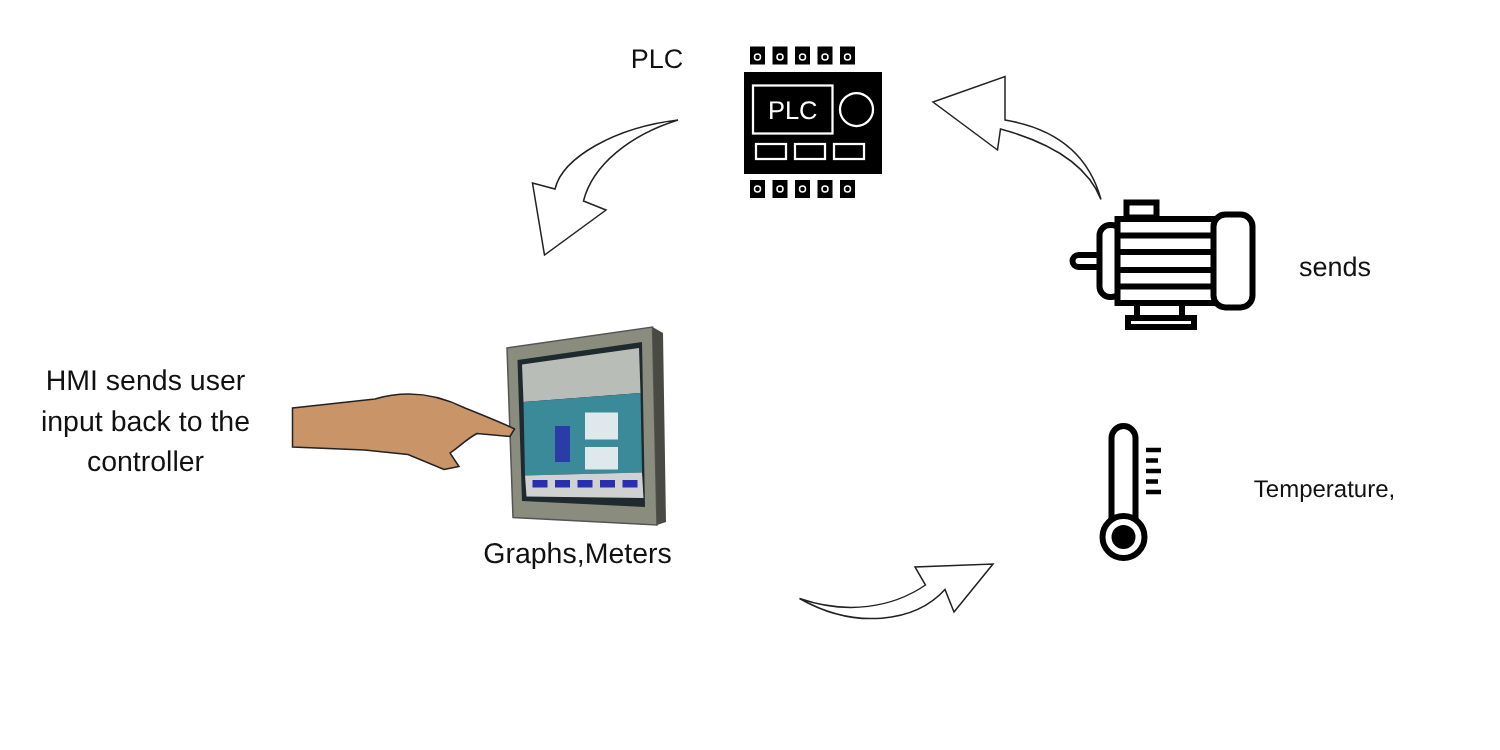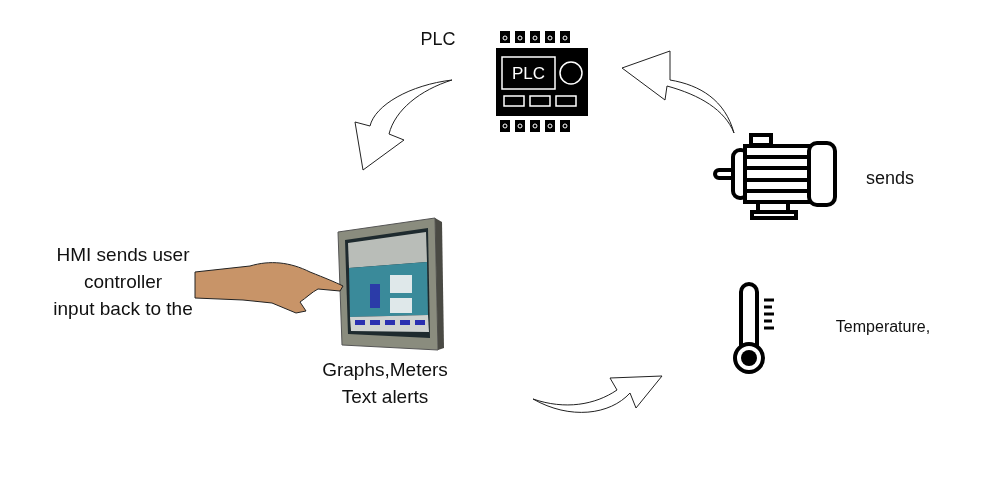--- a/index.html
+++ b/index.html
@@ -95,21 +95,20 @@
     <path d="M435,218 L442,222 L444,348 L438,350 Z" fill="#4a4a44"></path>
   </g>
 
   <path d="M195,272 L250,266 C270,260 290,262 310,272 C325,278 335,282 343,286 L340,291 L318,289 C312,292 306,298 300,302 L306,311 L296,313 L272,303 L243,300 L195,298 Z" fill="#c89468" stroke="#222" stroke-width="1"></path>
 </svg>
 
 <div class="lbl" style="left:408px;top:26px;width:60px;font-size:18px;">PLC</div>
 <div class="lbl" style="left:506px;top:60px;width:45px;font-size:17px;color:#fff;">PLC</div>
 <div class="lbl" style="left:850px;top:165px;width:80px;font-size:18px;">sends</div>
 <div class="lbl" style="left:808px;top:313px;width:150px;font-size:16px;">Temperature,</div>
-<div class="lbl" style="left:0px;top:241px;width:194px;margin-left:26px;">
+<div class="lbl" style="left:0px;top:241px;width:194px;">
   <div>HMI sends user</div>
+  <div>input back to the</div>
   <div>controller</div>
-  <div>input back to the</div>
 </div>
 <div class="lbl" style="left:300px;top:356px;width:170px;">
   <div>Graphs,Meters</div>
-  <div>Text alerts</div>
 </div>
 
 </body></html>

